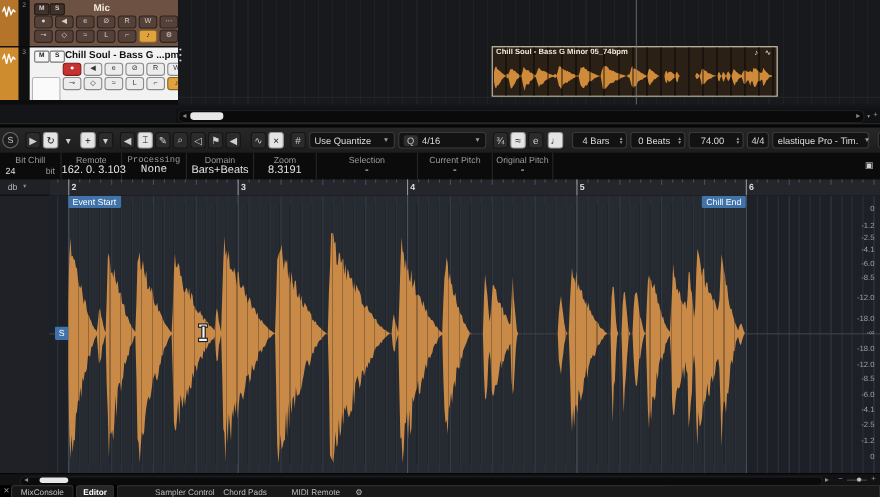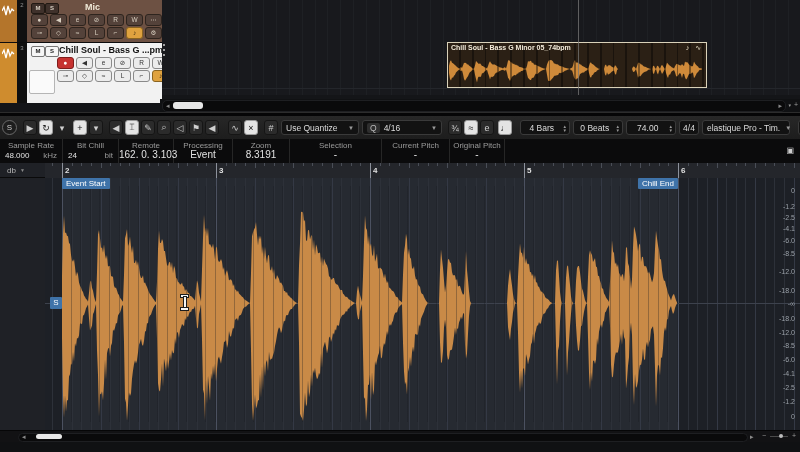--- a/index.html
+++ b/index.html
@@ -131,21 +131,21 @@
               <div class="tbtn" style="background: rgb(84, 66, 58); border: 1px solid rgb(46, 36, 30); color: rgb(216, 207, 192);">⊸</div>
               <div class="tbtn" style="background: rgb(84, 66, 58); border: 1px solid rgb(46, 36, 30); color: rgb(216, 207, 192);">◇</div>
               <div class="tbtn" style="background: rgb(84, 66, 58); border: 1px solid rgb(46, 36, 30); color: rgb(216, 207, 192);">≈</div>
               <div class="tbtn" style="background: rgb(84, 66, 58); border: 1px solid rgb(46, 36, 30); color: rgb(216, 207, 192);">L</div>
               <div class="tbtn" style="background: rgb(84, 66, 58); border: 1px solid rgb(46, 36, 30); color: rgb(216, 207, 192);">⌐</div>
               <div class="tbtn" style="background: rgb(223, 162, 63); color: rgb(58, 42, 16); border: 1px solid rgb(138, 100, 32);">♪</div>
               <div class="tbtn" style="background: rgb(84, 66, 58); border: 1px solid rgb(46, 36, 30); color: rgb(216, 207, 192);">⚙</div>
             </div>
           </div>
         </div>
-        <div class="track" style="top: 43px; height: 60px;">
+        <div class="track" style="top: 43px; height: 48px;">
           <div class="tstrip" style="background: rgb(207, 140, 46);"><svg width="13" height="12" style="margin:5px 2px" viewBox="0 0 13 12">
               <polyline points="0,6 2,2 4,10 6,1 8,8 10,4 12,6" fill="none" stroke="#fff" stroke-width="1.3"></polyline>
             </svg></div>
           <div class="tnumcol">3</div>
           <div class="tbody" style="background: rgb(242, 242, 242);">
             <div class="ms" style="left: 4px; background: rgb(246, 246, 246); border: 1px solid rgb(119, 119, 119); color: rgb(34, 34, 34);">M</div>
             <div class="ms" style="left: 18px; background: rgb(246, 246, 246); border: 1px solid rgb(119, 119, 119); color: rgb(34, 34, 34);">S</div>
             <div class="ttitle" style="color: rgb(17, 17, 17); left: 32px;">Chill Soul - Bass G ...pm</div>
             <div class="previewbox"></div>
             <div class="trow" style="top: 14px; left: 30px;">
@@ -239,37 +239,36 @@
       </div>
       <div class="dd" style="width: 20px; justify-content: center;">4/4</div>
       <div class="dd" style="width: 88px;">
         <span>elastique Pro - Tim.</span>
         <span class="car">▼</span>
       </div>
       <div class="dd" style="width: 46px; margin-left: 8px;"></div>
     </div>
 
   <div id="infobar" class="abs">
-      <div class="if" style="width: 63px;">
-        <div class="lab">Sample Rate</div>
-        <div class="valL">48.000</div>
-        <div class="valR">kHz</div>
-      </div>
       <div class="if" style="width: 56px;">
         <div class="lab">Bit Chill</div>
         <div class="valL">24</div>
         <div class="valR">bit</div>
       </div>
       <div class="if" style="width: 55px;">
         <div class="lab">Remote</div>
         <div class="val">162. 0. 3.103</div>
       </div>
-      <div class="if" style="width: 59px;">
+      <div class="if" style="width: 59px; font-family: Liberation Mono, monospace;">
         <div class="lab">Processing</div>
-        <div class="val">Event</div>
+        <div class="val">None</div>
+      </div>
+      <div class="if" style="width: 61px;">
+        <div class="lab">Domain</div>
+        <div class="val">Bars+Beats</div>
       </div>
       <div class="if" style="width: 57px;">
         <div class="lab">Zoom</div>
         <div class="val">8.3191</div>
       </div>
       <div class="if" style="width: 92px;">
         <div class="lab">Selection</div>
         <div class="val">-</div>
       </div>
       <div class="if" style="width: 68px;">
@@ -503,13 +502,24 @@
     <div class="trough" style="left:18px;top:2px;width:728px;height:7px;"></div>
     <div class="sb-arrow" style="left:22px;top:1px;">◂</div>
     <div class="thumb" style="left:36px;top:3px;width:26px;height:5px;"></div>
     <div class="sb-arrow" style="left:750px;top:1px;">▸</div>
     <div class="mini" style="left:762px;top:1px;">−</div>
     <div style="position:absolute;left:770px;top:5px;width:18px;height:1px;background:#4a4a4a;"></div>
     <div style="position:absolute;left:779px;top:3px;width:4px;height:4px;border-radius:50%;background:#bdbdbd;"></div>
     <div class="mini" style="left:792px;top:1px;">+</div>
   </div>
 
+  <div id="tabbar" class="abs">
+      <div style="position: absolute; left: 3px; top: 1px; font-size: 7px; color: rgb(154, 154, 154);">✕</div>
+      <div class="tab" style="left: 10px; width: 57px;">MixConsole</div>
+      <div class="tab" style="left: 69px; width: 35px; background: rgb(38, 38, 38); color: rgb(255, 255, 255); font-weight: bold;">Editor</div>
+      <div id="tab-panel">
+        <div class="panel-item" style="left: 34px;">Sampler Control</div>
+        <div class="panel-item" style="left: 96px;">Chord Pads</div>
+        <div class="panel-item" style="left: 158px;">MIDI Remote</div>
+        <div class="panel-item" style="left: 216px;">⚙</div>
+      </div>
+    </div>
 </div>
 
 </body></html>

